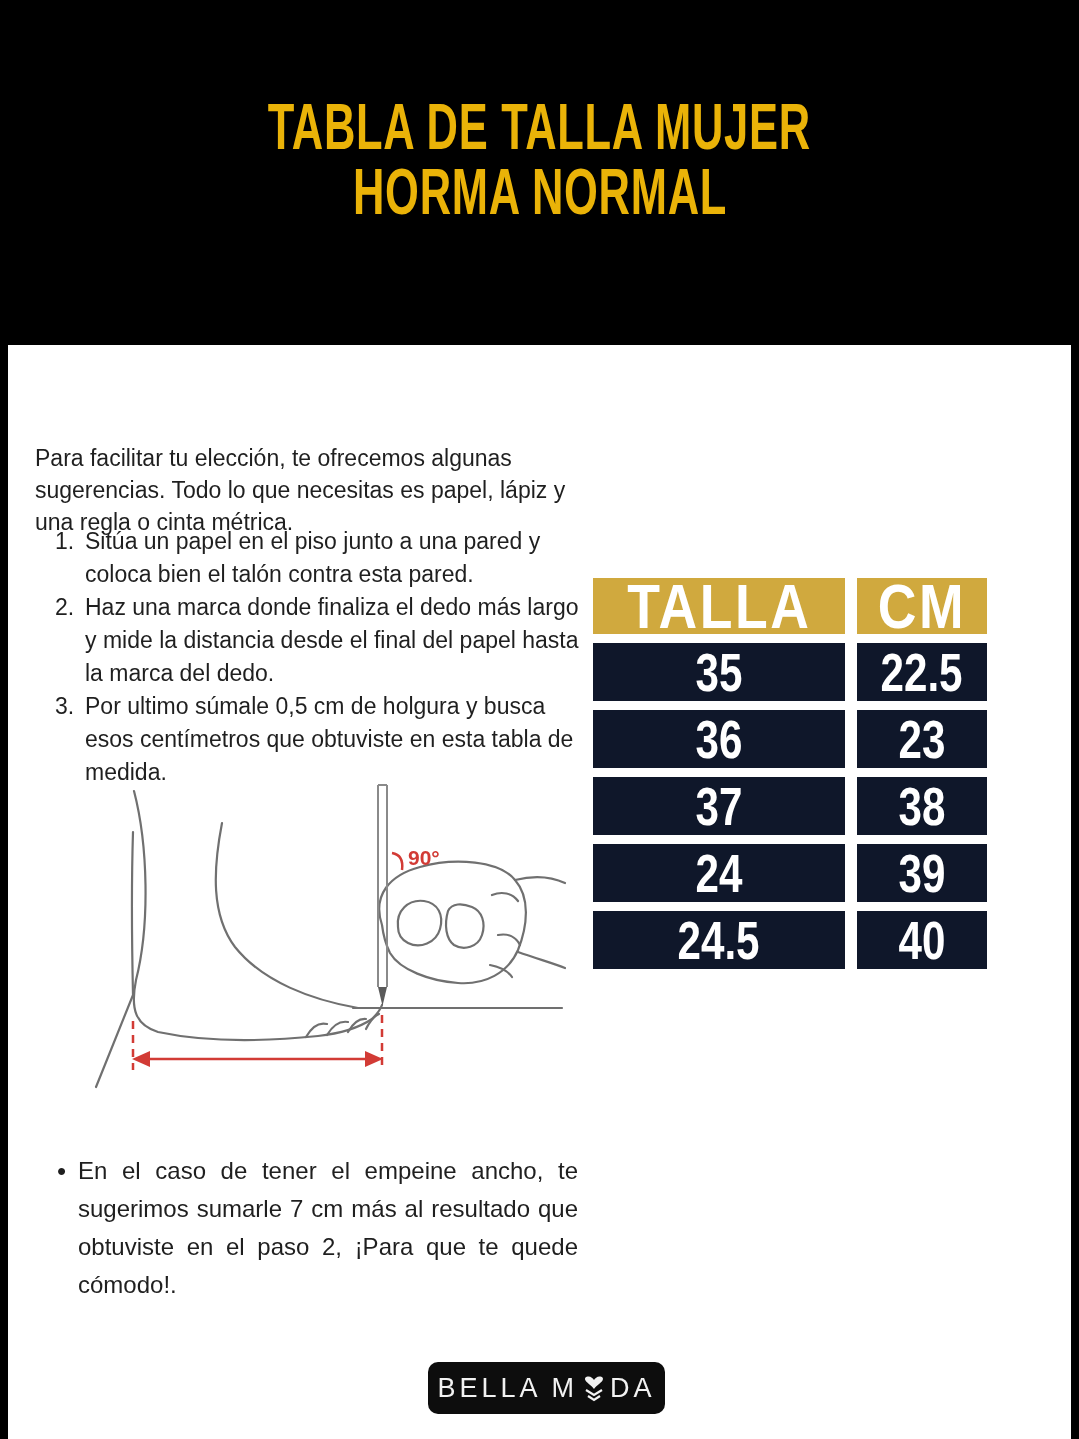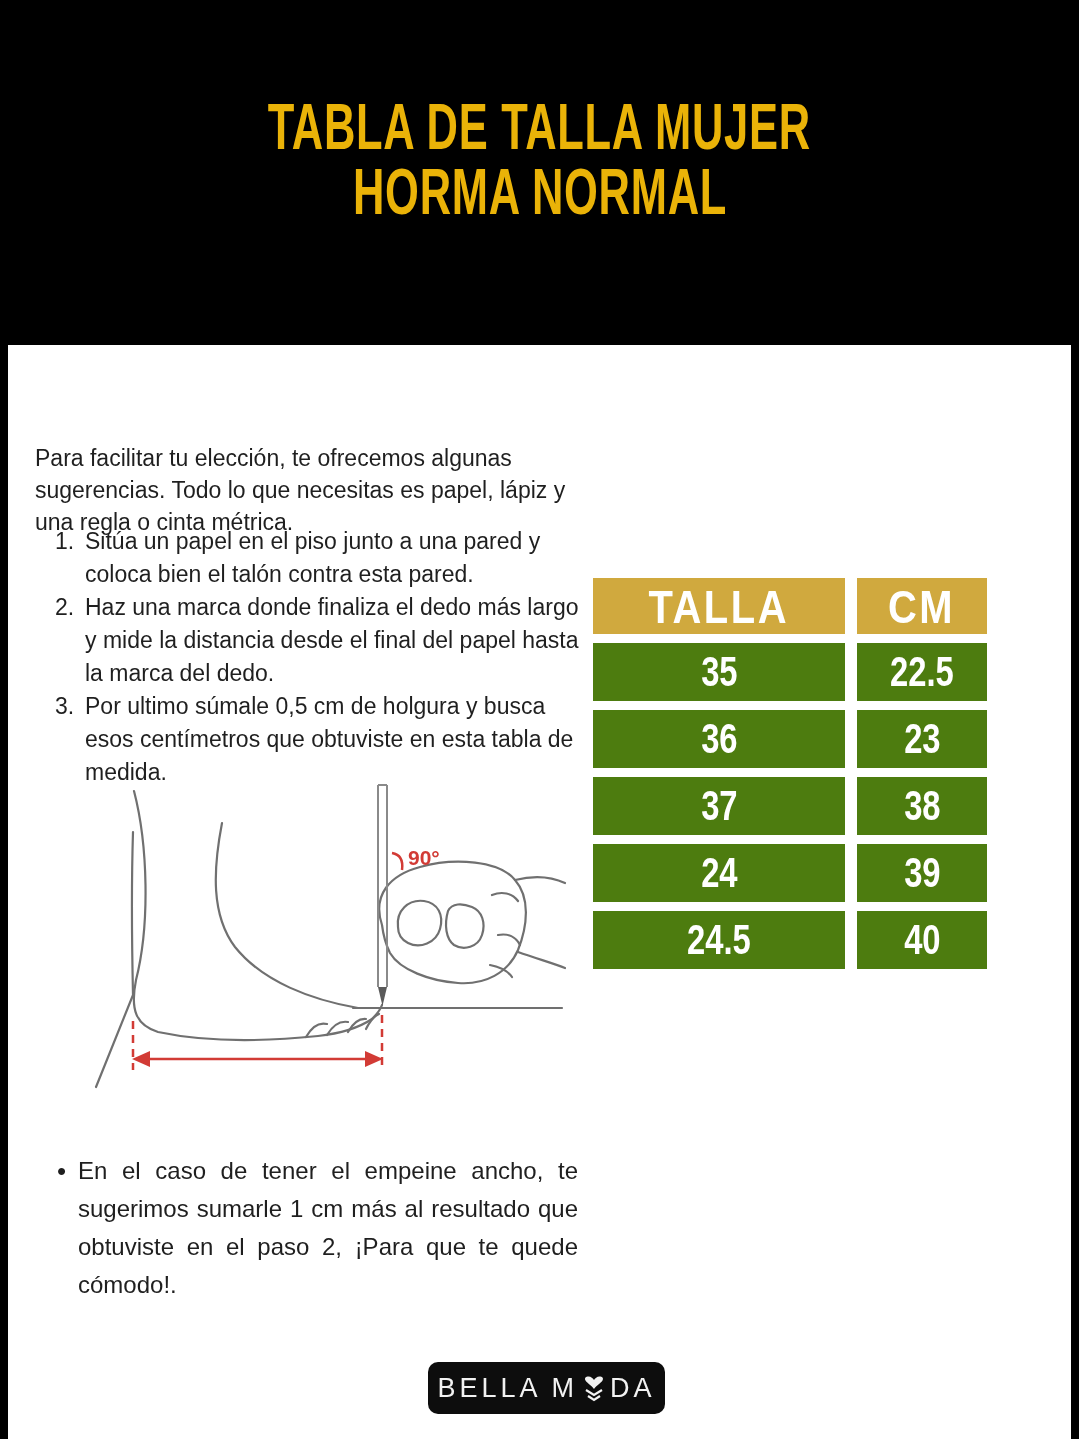--- a/index.html
+++ b/index.html
@@ -40,26 +40,26 @@
   ol.steps li { counter-increment:step; position:relative; padding-left:30px; }
   ol.steps li::before { content:counter(step) "."; position:absolute; left:0; }
   
   .size-table {
     position:absolute; left:585px; top:233px;
     display:grid; grid-template-columns:252px 130px;
     grid-template-rows:56px repeat(6,58px);
     gap:9px 12px;
   }
   .st-cell {
-    background:#4d7c0f; color:#fff;
+    background:#0f172a; color:#fff;
     display:flex; align-items:center; justify-content:center;
-    font-weight:bold; font-size:42px;
+    font-weight:bold; font-size:54px;
   }
   .st-cell .cx { display:inline-block; transform:scaleX(0.78); transform-origin:center; }
-  .st-header { background:#D0A93E; font-size:47px; }
+  .st-header { background:#D0A93E; font-size:63px; }
   .st-header .cx { transform:scaleX(0.85); letter-spacing:3px; }
   
   .diagram { position:absolute; left:52px; top:430px; }
   
   .note {
     position:absolute; left:49px; top:783px; width:500px;
     font-size:24px; line-height:38px; text-align:justify;
     padding-left:21px; box-sizing:content-box; position:absolute;
   }
   .note::before { content:"\2022"; position:absolute; left:0; font-size:26px; }
@@ -172,21 +172,21 @@
         </div>
       <div class="st-cell">
           <span class="cx">24.5</span>
         </div>
 
       <div class="st-cell">
           <span class="cx">40</span>
         </div>
     </div>
 
-    <p class="note">En el caso de tener el empeine ancho, te sugerimos sumarle 1 cm más al resultado que obtuviste en el paso 2, ¡Para que te quede cómodo!.</p>
+    <p class="note">En el caso de tener el empeine ancho, te sugerimos sumarle 7 cm más al resultado que obtuviste en el paso 2, ¡Para que te quede cómodo!.</p>
 
     <div class="logo">
       <span>BELLA M</span>
         <svg width="22" height="26" viewBox="0 0 22 26">
         <path fill="#f2f2f2" d="M 11,13 C 8,9 4,7 2.5,4.5 C 1,2 3,0.5 5.5,0.5 C 8,0.5 10,2.5 11,4 C 12,2.5 14,0.5 16.5,0.5 C 19,0.5 21,2 19.5,4.5 C 18,7 14,9 11,13 Z"></path>
         <path fill="none" stroke="#f2f2f2" stroke-width="2.2" d="M 3,14 L 11,19 L 19,14"></path>
         <path fill="none" stroke="#f2f2f2" stroke-width="2.2" d="M 5,20 L 11,24 L 17,20"></path>
       </svg>
         <span>DA</span>
     </div>

